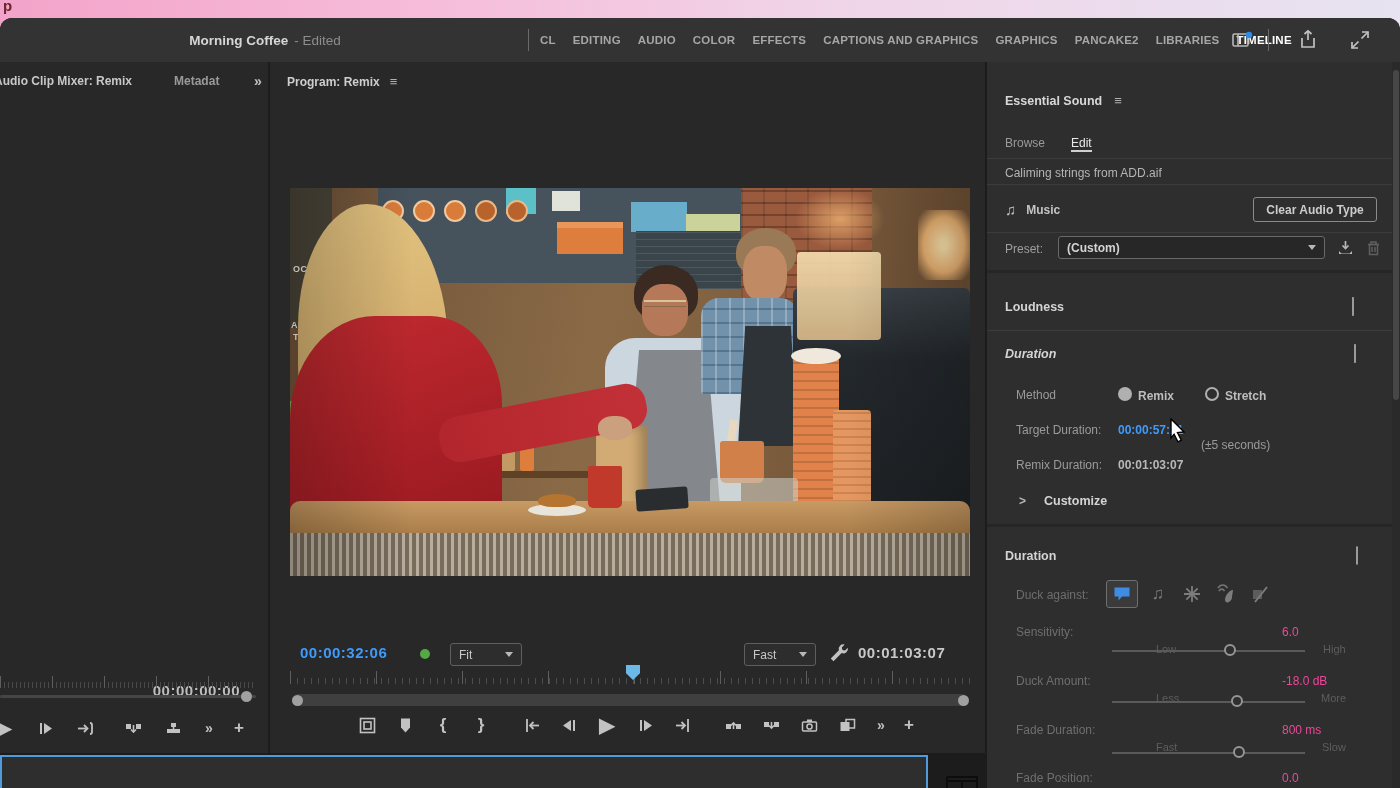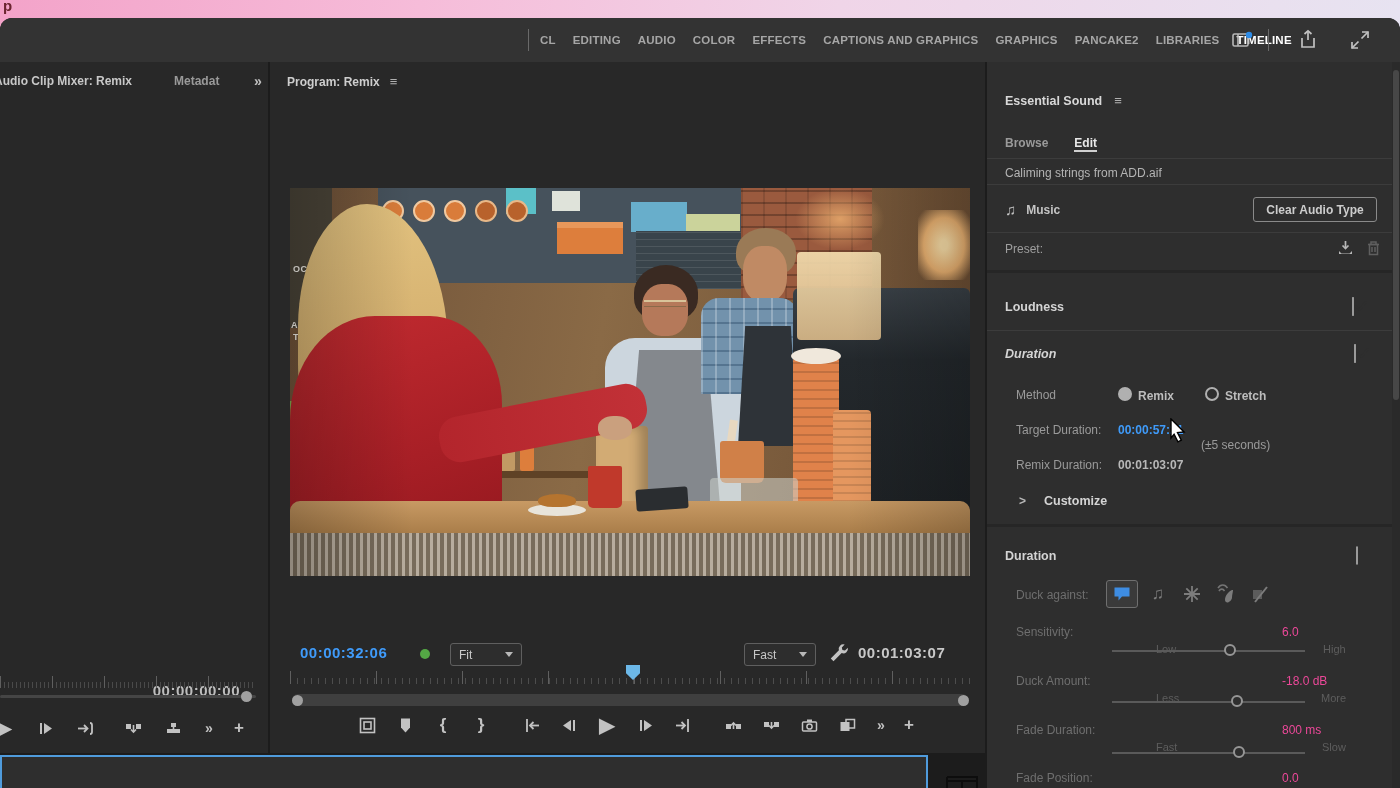--- a/index.html
+++ b/index.html
@@ -61,21 +61,21 @@
   #prog-ruler { left:20px; top:600px; width:680px; height:22px; }
   #playhead { top:603px; width:14px; height:15px; background:#6cb8e8;
      clip-path:polygon(0 0,100% 0,100% 55%,50% 100%,0 55%); }
   #prog-scroll { left:22px; top:632px; width:676px; height:12px; background:#3f3f3f; border-radius:6px; }
   #prog-transport { left:78px; top:650px; }
   
   #es-panel { left:987px; top:0; width:413px; height:726px; background:#2e2e2e; }
   .es-x { left:18px; }
   #es-title { top:31px; color:#d8d8d8; font-size:12.5px; font-weight:bold; display:flex; gap:12px; align-items:center;}
   #es-tabs { top:74px; display:flex; gap:26px; }
-  .es-tab { font-size:12px; font-weight:bold; color:#9a9a9a; padding-bottom:0; }
+  .es-tab { font-size:12px; font-weight:normal; color:#9a9a9a; padding-bottom:0; }
   .es-tab.active { color:#e8e8e8; border-bottom:2px solid #d0d0d0; }
   .sep { left:0; width:405px; height:1px; background:#3c3c3c; }
   .sep-thick { left:0; width:405px; height:3px; background:#262626; }
   #es-clipname { top:104px; color:#b4b4b4; font-size:12px; }
   #es-audiotype { top:139px; color:#c4c4c4; font-size:12px; font-weight:bold; display:flex; gap:10px; align-items:center; }
   .note-glyph { font-size:15px; color:#c4c4c4; font-weight:normal; }
   #clear-audio-btn { left:266px; top:135px; width:124px; height:25px; border:1px solid #8a8a8a; border-radius:3px;
      color:#cccccc; font-size:12px; font-weight:bold; display:flex; align-items:center; justify-content:center; background:transparent; }
   #preset-label { top:180px; color:#9e9e9e; font-size:12px; }
   #preset-dd { left:71px; top:174px; width:267px; background:#272727; border-color:#696969; font-weight:bold; color:#d4d4d4;}
@@ -116,20 +116,24 @@
 </style>
 </head>
 <body>
 
 <div id="root">
   <span class="abs" id="bookmark-char">p</span>
 
   <div class="abs" id="app">
 
     <div class="abs" id="titlebar">
+      <div class="abs" id="title-text">
+        <span class="proj">Morning Coffee</span>
+        <span class="suffix">- Edited</span>
+      </div>
       <div class="abs vdiv" style="left:528px;"></div>
       <div class="abs" id="workspaces">
         <span class="ws">CL</span>
         <span class="ws">EDITING</span>
         <span class="ws">AUDIO</span>
         <span class="ws">COLOR</span>
         <span class="ws">EFFECTS</span>
         <span class="ws">CAPTIONS AND GRAPHICS</span>
         <span class="ws">GRAPHICS</span>
         <span class="ws">PANCAKE2</span>
@@ -413,20 +417,24 @@
         <div class="abs sep" style="top:96px;"></div>
         <span class="abs es-x" id="es-clipname">Caliming strings from ADD.aif</span>
         <div class="abs sep" style="top:122px;"></div>
         <div class="abs es-x" id="es-audiotype">
           <span class="note-glyph">♫</span>
           <span>Music</span>
         </div>
         <button class="abs" id="clear-audio-btn">Clear Audio Type</button>
         <div class="abs sep" style="top:170px;"></div>
         <span class="abs es-x es-sub-label" id="preset-label">Preset:</span>
+        <div class="abs dropdown" id="preset-dd">
+          <span>(Custom)</span>
+          <span class="caret"></span>
+        </div>
         <span class="abs sm-icon" style="left:349px;top:177px;">
           <svg viewBox="0 0 19 19" fill="none" stroke="#b8b8b8" stroke-width="1.7">
               <path d="M9.5 2v7"></path>
               <path d="M6.5 6.5l3 3 3-3"></path>
               <path d="M3 12l2.5 2.5h8L16 12v3H3z" fill="#b8b8b8" stroke="none"></path>
             </svg></span>
         <span class="abs sm-icon" style="left:377px;top:177px;">
           <svg viewBox="0 0 19 19" fill="none" stroke="#5f5f5f" stroke-width="1.5">
               <path d="M4 5.5h11"></path>
               <path d="M7 5V3h5v2"></path>

